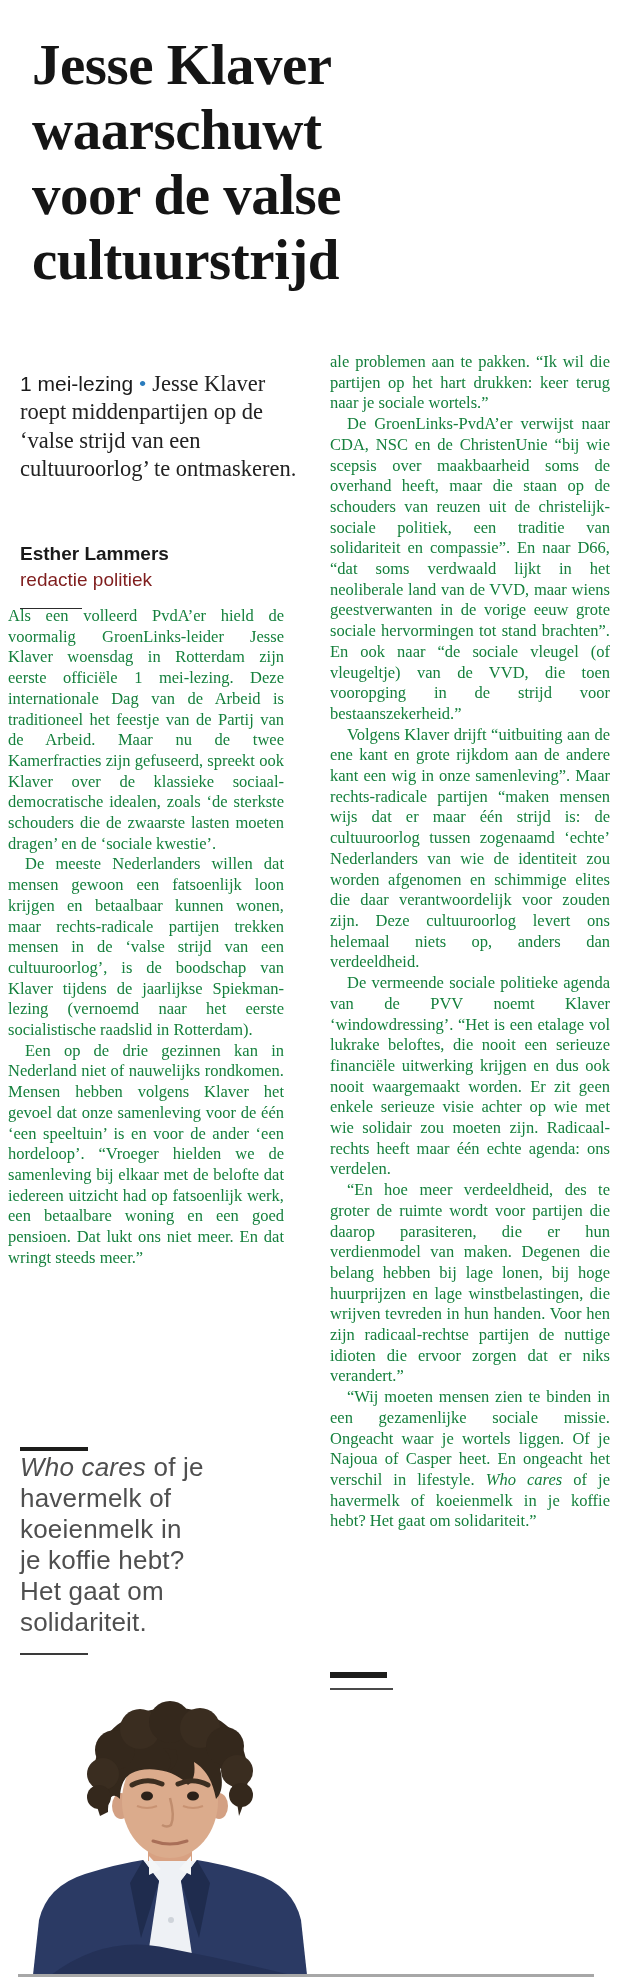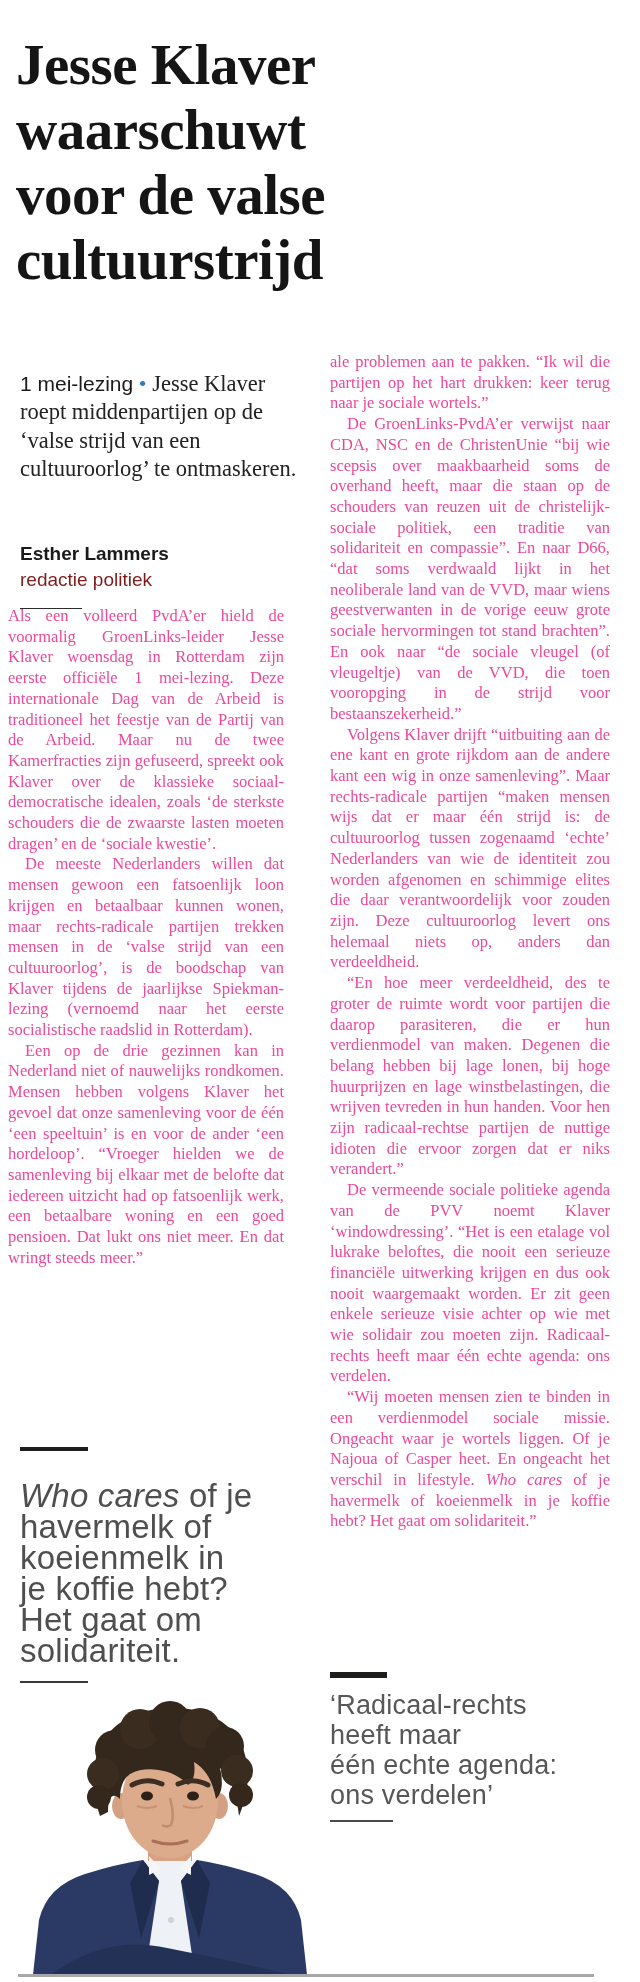--- a/index.html
+++ b/index.html
@@ -1,21 +1,21 @@
 <!DOCTYPE html>
 <html lang="nl"><head>
 <meta charset="utf-8">
 <style>
   html,body{margin:0;padding:0;}
   body{
     width:640px;height:1982px;position:relative;background:#ffffff;
     font-family:"Liberation Serif", serif;color:#1d1d1b;overflow:hidden;
   }
   .headline{
-    position:absolute;left:16px;top:-6px;width:600px;
+    position:absolute;left:32px;top:-6px;width:600px;
     font-family:"Liberation Serif", serif;font-weight:700;
     font-size:57px;line-height:65px;letter-spacing:-0.5px;color:#151515;
     white-space:pre-line;
   }
   .lead{
     position:absolute;left:20px;top:347px;width:282px;
     font-size:22.5px;line-height:28.6px;color:#222;
   }
   .lead .kicker{
     font-family:"Liberation Sans", sans-serif;font-weight:400;
@@ -24,33 +24,33 @@
   .lead .bullet{color:#2a7cbd;font-size:22px;}
   .byline{
     position:absolute;left:20px;top:541px;
     font-family:"Liberation Sans", sans-serif;font-size:19px;line-height:26px;
   }
   .byline .author{font-weight:700;color:#1a1a1a;}
   .byline .desk{color:#7f1d1d;text-decoration:none;display:block;}
   .byline-rule{width:62px;height:1px;background:#2c2c2c;margin-top:15px;}
   .col{
     position:absolute;text-align:justify;
-    font-size:16.5px;line-height:20.7px;color:#ec4899;overflow:hidden;
+    font-size:16.5px;line-height:20.7px;color:#15803d;overflow:hidden;
     hyphens:auto;-webkit-hyphens:auto;
   }
   .col p{margin:0;}
   .col p.ind{text-indent:17px;}
   .it{font-style:italic;}
   #col-left{left:8px;top:606px;width:276px;height:834px;}
   #col-right{left:330px;top:352px;width:280px;height:1316px;}
   .pq{position:absolute;font-family:"Liberation Sans", sans-serif;}
   .pq-rule-top{width:68px;height:4px;background:#1d1d1b;}
   .pq-text{white-space:pre-line;}
   #pq-left{left:20px;top:1447px;width:255px;}
-  #pq-left .pq-text{margin-top:29px;font-size:33px;line-height:31px;color:#4f4f4f;letter-spacing:0.2px;}
+  #pq-left .pq-text{margin-top:1px;font-size:26px;line-height:31px;color:#4f4f4f;letter-spacing:0.2px;}
   #pq-left .pq-rule-bottom{width:68px;height:2px;background:#3a3a3a;margin-top:15px;}
   #pq-right{left:330px;top:1672px;width:265px;}
   #pq-right .pq-rule-top{width:57px;height:6px;}
   #pq-right .pq-text{margin-top:12px;font-size:27px;line-height:30px;color:#575757;letter-spacing:0.2px;}
   #pq-right .pq-rule-bottom{width:63px;height:2px;background:#4a4a4a;margin-top:10px;}
   .photo{position:absolute;left:25px;top:1698px;}
   .bottom-rule{position:absolute;left:18px;top:1974px;width:576px;height:3px;background:#a7a7a7;}
 </style>
 </head>
 <body>
@@ -71,23 +71,23 @@
 <div class="col" id="col-left">
     <p class=""><span>Als een volleerd PvdA’er hield de voormalig GroenLinks-leider Jesse Klaver woensdag in Rotterdam zijn eerste officiële 1 mei-lezing. Deze internationale Dag van de Arbeid is traditioneel het feestje van de Partij van de Arbeid. Maar nu de twee Kamerfracties zijn gefuseerd, spreekt ook Klaver over de klassieke sociaal-democratische idealen, zoals ‘de sterkste schouders die de zwaarste lasten moeten dragen’ en de ‘sociale kwestie’.</span></p>
     <p class="ind"><span>De meeste Nederlanders willen dat mensen gewoon een fatsoenlijk loon krijgen en betaalbaar kunnen wonen, maar rechts-radicale partijen trekken mensen in de ‘valse strijd van een cultuuroorlog’, is de boodschap van Klaver tijdens de jaarlijkse Spiekman-lezing (vernoemd naar het eerste socialistische raadslid in Rotterdam).</span></p>
     <p class="ind"><span>Een op de drie gezinnen kan in Nederland niet of nauwelijks rondkomen. Mensen hebben volgens Klaver het gevoel dat onze samenleving voor de één ‘een speeltuin’ is en voor de ander ‘een hordeloop’. “Vroeger hielden we de samenleving bij elkaar met de belofte dat iedereen uitzicht had op fatsoenlijk werk, een betaalbare woning en een goed pensioen. Dat lukt ons niet meer. En dat wringt steeds meer.”</span></p>
   </div>
 
 <div class="col" id="col-right">
     <p class=""><span>ale problemen aan te pakken. “Ik wil die partijen op het hart drukken: keer terug naar je sociale wortels.”</span></p>
     <p class="ind"><span>De GroenLinks-PvdA’er verwijst naar CDA, NSC en de ChristenUnie “bij wie scepsis over maakbaarheid soms de overhand heeft, maar die staan op de schouders van reuzen uit de christelijk-sociale politiek, een traditie van solidariteit en compassie”. En naar D66, “dat soms verdwaald lijkt in het neoliberale land van de VVD, maar wiens geestverwanten in de vorige eeuw grote sociale hervormingen tot stand brachten”. En ook naar “de sociale vleugel (of vleugeltje) van de VVD, die toen vooropging in de strijd voor bestaanszekerheid.”</span></p>
     <p class="ind"><span>Volgens Klaver drijft “uitbuiting aan de ene kant en grote rijkdom aan de andere kant een wig in onze samenleving”. Maar rechts-radicale partijen “maken mensen wijs dat er maar één strijd is: de cultuuroorlog tussen zogenaamd ‘echte’ Nederlanders van wie de identiteit zou worden afgenomen en schimmige elites die daar verantwoordelijk voor zouden zijn. Deze cultuuroorlog levert ons helemaal niets op, anders dan verdeeldheid.</span></p>
+    <p class="ind"><span>De vermeende sociale politieke agenda van de PVV noemt Klaver ‘windowdressing’. “Het is een etalage vol lukrake beloftes, die nooit een serieuze financiële uitwerking krijgen en dus ook nooit waargemaakt worden. Er zit geen enkele serieuze visie achter op wie met wie solidair zou moeten zijn. Radicaal-rechts heeft maar één echte agenda: ons verdelen.</span></p>
     <p class="ind"><span>“En hoe meer verdeeldheid, des te groter de ruimte wordt voor partijen die daarop parasiteren, die er hun verdienmodel van maken. Degenen die belang hebben bij lage lonen, bij hoge huurprijzen en lage winstbelastingen, die wrijven tevreden in hun handen. Voor hen zijn radicaal-rechtse partijen de nuttige idioten die ervoor zorgen dat er niks verandert.”</span></p>
-    <p class="ind"><span>De vermeende sociale politieke agenda van de PVV noemt Klaver ‘windowdressing’. “Het is een etalage vol lukrake beloftes, die nooit een serieuze financiële uitwerking krijgen en dus ook nooit waargemaakt worden. Er zit geen enkele serieuze visie achter op wie met wie solidair zou moeten zijn. Radicaal-rechts heeft maar één echte agenda: ons verdelen.</span></p>
-    <p class="ind"><span>“Wij moeten mensen zien te binden in een verdienmodel sociale missie. Ongeacht waar je wortels liggen. Of je Najoua of Casper heet. En ongeacht het verschil in lifestyle. </span><span class="it">Who cares</span><span> of je havermelk of koeienmelk in je koffie hebt? Het gaat om solidariteit.”</span></p>
+    <p class="ind"><span>“Wij moeten mensen zien te binden in een gezamenlijke sociale missie. Ongeacht waar je wortels liggen. Of je Najoua of Casper heet. En ongeacht het verschil in lifestyle. </span><span class="it">Who cares</span><span> of je havermelk of koeienmelk in je koffie hebt? Het gaat om solidariteit.”</span></p>
   </div>
 
 <div class="pq" id="pq-left">
   <div class="pq-rule-top"></div>
   <div class="pq-text"><span class="it">Who cares</span><span> of je
 havermelk of
 koeienmelk in
 je koffie hebt?
 Het gaat om
 solidariteit.</span></div>
@@ -139,20 +139,16 @@
   <path d="M172,162 L156,183 L174,240 L185,185 Z" fill="#1f2c4e"></path>
 
   <polygon points="124,158 136,171 124,177" fill="#f4f6f8"></polygon>
   <polygon points="166,158 154,171 166,177" fill="#f4f6f8"></polygon>
 
   <path d="M26,277 Q80,236 142,250 Q205,262 266,277 Z" fill="#243157"></path>
 </svg>
 
 <div class="pq" id="pq-right">
   <div class="pq-rule-top"></div>
-  <div class="pq-text">‘Radicaal-rechts
-heeft maar
-één echte agenda:
-ons verdelen’</div>
   <div class="pq-rule-bottom"></div>
 </div>
 
 <div class="bottom-rule"></div>
 
 </body></html>

